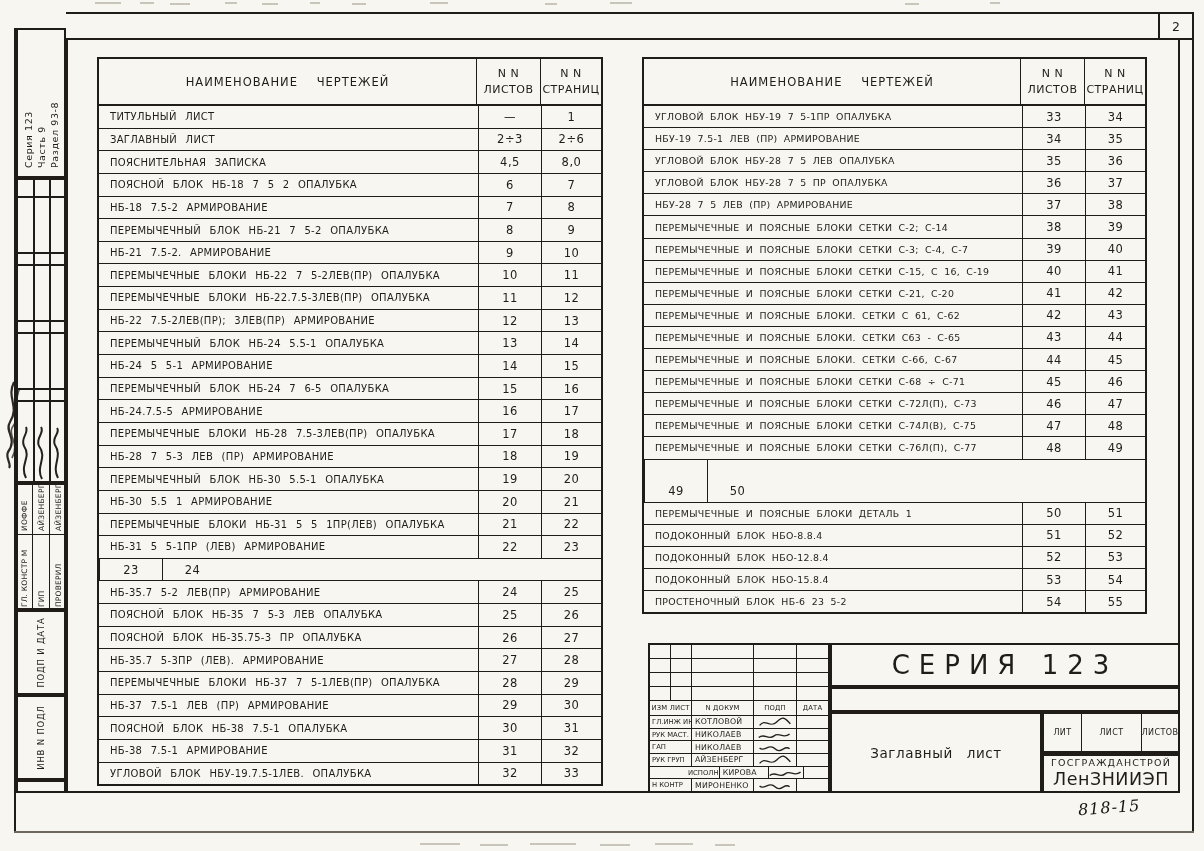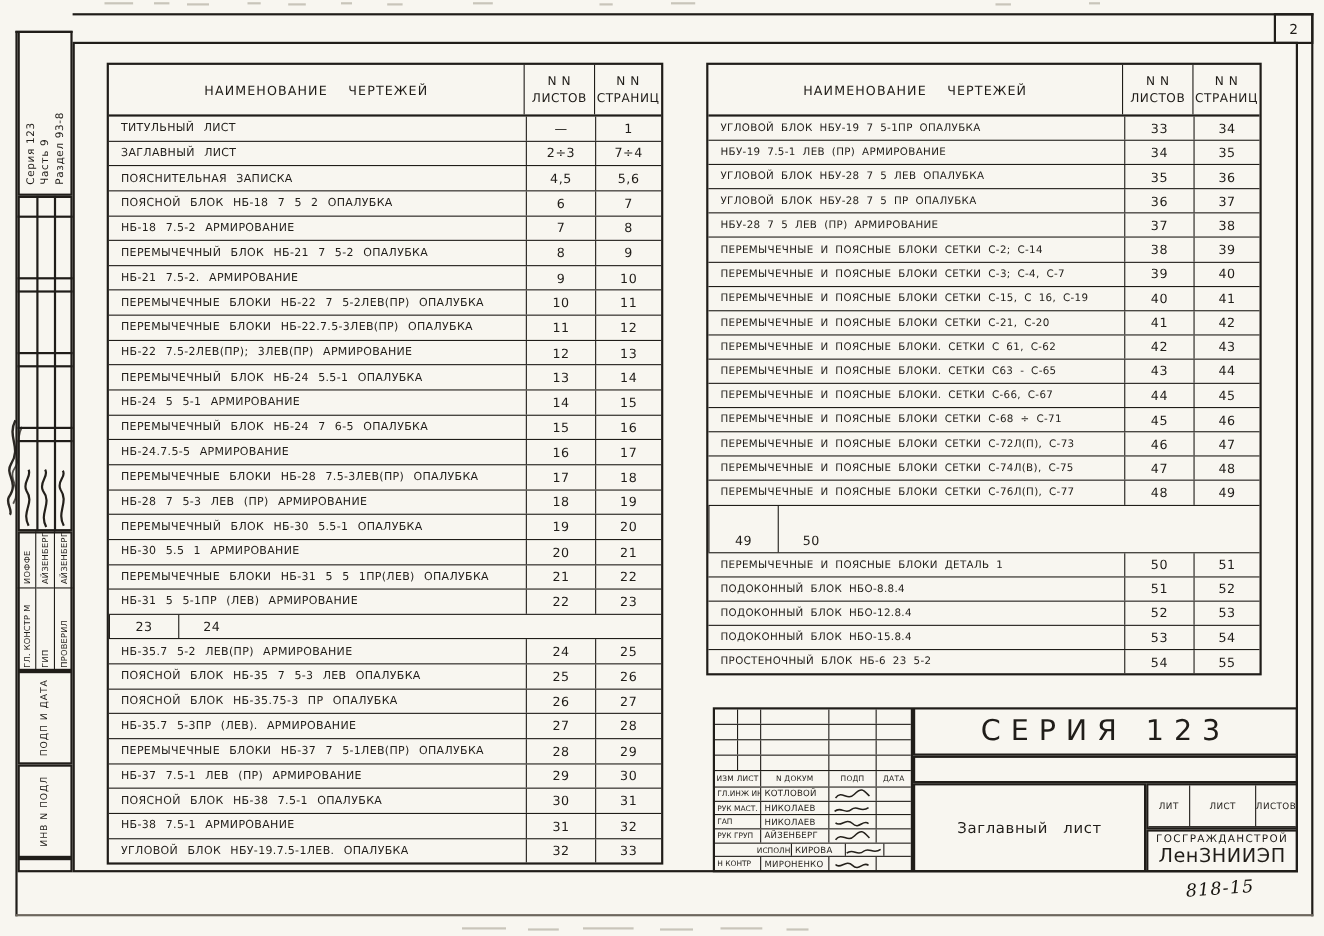--- a/index.html
+++ b/index.html
@@ -194,26 +194,26 @@
     </div>
     <div class="tbody">
         <div class="trow">
           <div class="tc name">Титульный лист</div>
           <div class="tc num">—</div>
           <div class="tc num last">1</div>
         </div>
         <div class="trow">
           <div class="tc name">Заглавный лист</div>
           <div class="tc num">2÷3</div>
-          <div class="tc num last">7÷4</div>
+          <div class="tc num last">2÷6</div>
         </div>
         <div class="trow">
           <div class="tc name">Пояснительная записка</div>
           <div class="tc num">4,5</div>
-          <div class="tc num last">5,6</div>
+          <div class="tc num last">8,0</div>
         </div>
         <div class="trow">
           <div class="tc name">Поясной блок НБ-18 7 5 2 Опалубка</div>
           <div class="tc num">6</div>
           <div class="tc num last">7</div>
         </div>
         <div class="trow">
           <div class="tc name">НБ-18 7.5-2 Армирование</div>
           <div class="tc num">7</div>
           <div class="tc num last">8</div>

